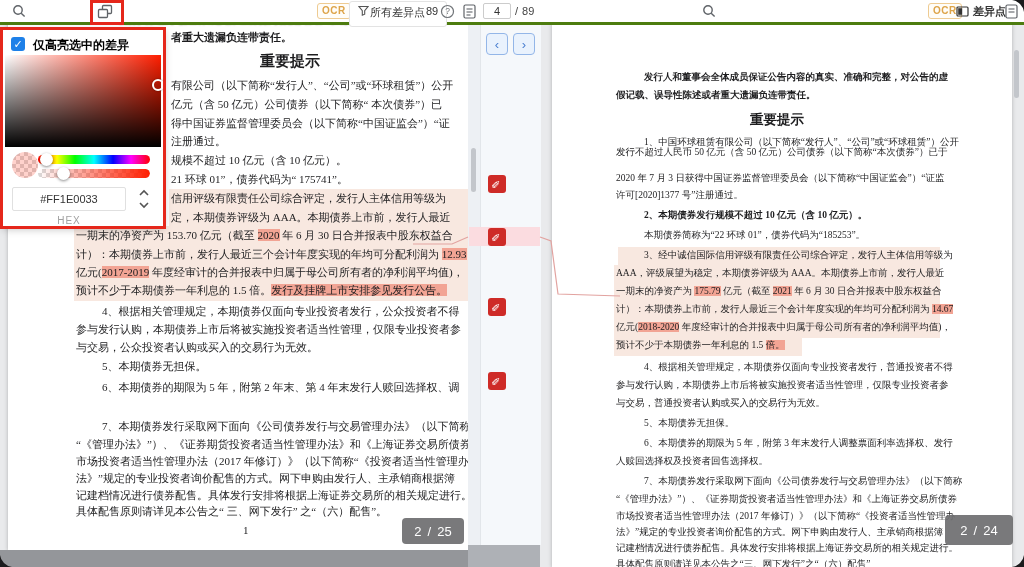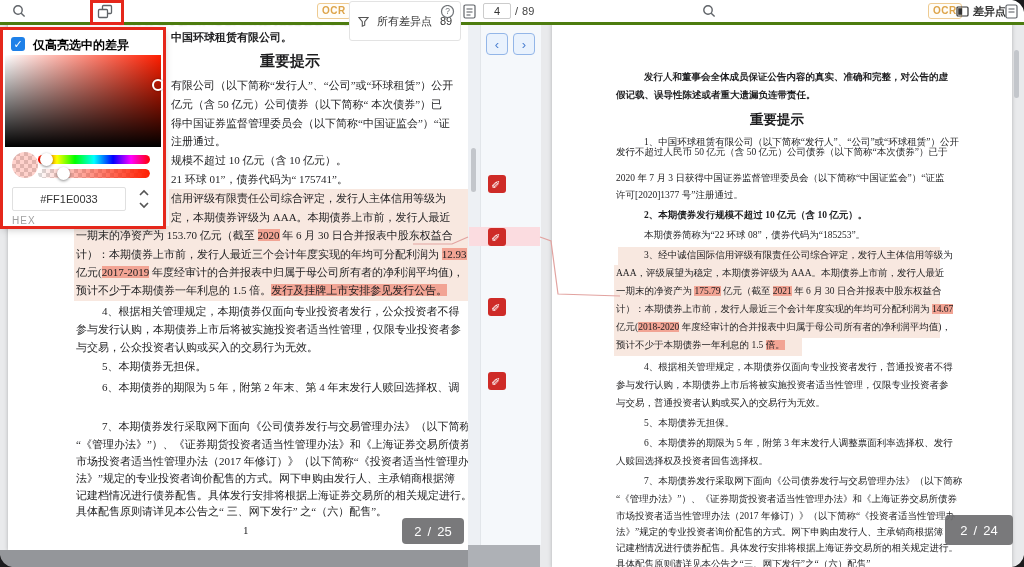--- a/index.html
+++ b/index.html
@@ -10,21 +10,21 @@
 
   
   .toolbar{position:absolute;left:0;top:0;width:1024px;height:22px;background:#fff;
            border-bottom:3px solid #4d7c0f;z-index:30;}
   .tb-icon{position:absolute;top:2px;width:18px;height:18px;display:flex;align-items:center;
            justify-content:center;color:#5f6368;}
   .ocr-badge{position:absolute;top:3px;height:14px;padding:0 4px;border:1px solid #eecb92;
              border-radius:3px;color:#dda44a;font-size:10px;font-weight:bold;line-height:14px;
              background:#fffdf8;letter-spacing:.5px;}
   .filter-btn{position:absolute;top:1px;height:18px;border:1px solid #e3e3e3;border-radius:3px;
-              background:#fff;display:flex;align-items:center;gap:8px;padding:10px 8px;
+              background:#fff;display:flex;gap:1px;padding:3px 8px;
               font-size:11px;color:#333;}
   .page-nav{position:absolute;top:0;height:22px;display:flex;align-items:center;gap:4px;
             font-size:11px;color:#444;}
   .page-input{width:26px;height:14px;border:1px solid #ccc;border-radius:2px;text-align:center;
               font-size:11px;color:#333;padding:0;background:#fff;}
   .diff-btn{position:absolute;top:1px;height:20px;display:flex;align-items:center;gap:4px;
             font-size:11px;color:#333;font-weight:bold;}
 
   
   .anno-box{position:absolute;border:3px solid #e5271b;z-index:60;pointer-events:none;}
@@ -79,21 +79,21 @@
   .swatch{position:absolute;left:10px;top:123px;width:26px;height:26px;border-radius:50%;overflow:hidden;}
   .swatch-fill{position:absolute;inset:0;background:rgba(255,30,0,.2);}
   .slider{position:absolute;left:36px;height:9px;border-radius:5px;width:112px;}
   .hue-sl{top:126px;background:linear-gradient(to right,#f00,#ff0 17%,#0f0 33%,#0ff 50%,#00f 67%,#f0f 83%,#f00);}
   .alpha-wrap{top:140px;overflow:hidden;}
   .alpha-fill{position:absolute;inset:0;background:linear-gradient(to right,rgba(255,30,0,0),rgba(255,30,0,1));border-radius:5px;}
   .sl-handle{position:absolute;width:13px;height:13px;background:#fff;border-radius:50%;
              box-shadow:0 1px 3px rgba(0,0,0,.45);z-index:2;}
   .hex-input{position:absolute;left:10px;top:158px;width:112px;height:22px;border:1px solid #e0e0e0;
              border-radius:2px;text-align:center;font-size:11px;color:#333;padding:0;}
-  .hex-label{position:absolute;left:10px;top:186px;width:114px;text-align:left;font-size:10px;
+  .hex-label{position:absolute;left:10px;top:186px;width:114px;text-align:center;font-size:10px;
              color:#a0a0a0;letter-spacing:1px;}
   .stepper{position:absolute;left:135px;top:158px;width:14px;height:24px;color:#555;}
 
   .corner{position:absolute;width:12px;height:12px;background:#1b1b1d;z-index:80;}
 
   svg{display:block;}
 </style>
 </head>
 <body>
 
@@ -161,21 +161,21 @@
     <svg width="13" height="15" viewBox="0 0 13 15">
         <rect x="1" y="1" width="11" height="13" rx="1.5" fill="none" stroke="#5f6368" stroke-width="1.2"></rect>
         <line x1="3.5" y1="5" x2="9.5" y2="5" stroke="#5f6368" stroke-width="1.1"></line>
         <line x1="3.5" y1="8" x2="9.5" y2="8" stroke="#5f6368" stroke-width="1.1"></line>
       </svg>
   </div>
 </div>
 
 <div class="left-page doc" id="left-doc-lines" style="font-size:11px;">
     <div class="doc-line blurline" style="left: 110px; top: 1px; font-size: 10px; font-weight: bold;">发行人和董事会全体成员保证公告内容的真实、准确和完整，对公告的虚</div>
-    <div class="doc-line" style="left: 163px; top: 18px; font-size: 11px; font-weight: bold;">中国环球租赁有限公司。</div>
+    <div class="doc-line" style="left: 163px; top: 18px; font-size: 11px; font-weight: bold;">者重大遗漏负连带责任。</div>
     <div class="doc-line" style="left: 252px; top: 39px; font-size: 15px; font-weight: bold;">重要提示</div>
     <div class="doc-line" style="left: 163px; top: 66px; font-size: 11px;">有限公司（以下简称“发行人”、“公司”或“环球租赁”）公开</div>
     <div class="doc-line" style="left: 163px; top: 85px; font-size: 11px;">亿元（含 50 亿元）公司债券（以下简称“ 本次债券”）已</div>
     <div class="doc-line" style="left: 163px; top: 104px; font-size: 11px;">得中国证券监督管理委员会（以下简称“中国证监会”）“证</div>
     <div class="doc-line" style="left: 163px; top: 122px; font-size: 11px;">注册通过。</div>
     <div class="doc-line" style="left: 163px; top: 141px; font-size: 11px;">规模不超过 10 亿元（含 10 亿元）。</div>
     <div class="doc-line" style="left: 163px; top: 160px; font-size: 11px;">21 环球 01”，债券代码为“ 175741”。</div>
     <div class="hl-bg" style="left: 161px; top: 176px; width: 305px; height: 20px;"></div>
     <div class="doc-line" style="left: 163px; top: 179px; font-size: 11px;">信用评级有限责任公司综合评定，发行人主体信用等级为</div>
     <div class="hl-bg" style="left: 161px; top: 195px; width: 305px; height: 20px;"></div>
@@ -238,21 +238,21 @@
 
 <div class="right-page doc" id="right-doc-lines" style="font-size:9.5px;">
     <div class="doc-line" style="left: 92px; top: 50px; font-size: 9.5px; font-weight: bold;">发行人和董事会全体成员保证公告内容的真实、准确和完整，对公告的虚</div>
     <div class="doc-line" style="left: 64px; top: 68px; font-size: 9.5px; font-weight: bold;">假记载、误导性陈述或者重大遗漏负连带责任。</div>
     <div class="doc-line" style="left: 198px; top: 90px; font-size: 13.5px; font-weight: bold;">重要提示</div>
     <div class="doc-line" style="left: 92px; top: 115px; font-size: 9.5px;">1、中国环球租赁有限公司（以下简称“发行人”、“公司”或“环球租赁”）公开</div>
     <div class="doc-line" style="left: 64px; top: 125px; font-size: 9.5px;">发行不超过人民币 50 亿元（含 50 亿元）公司债券（以下简称“本次债券”）已于</div>
     <div class="doc-line" style="left: 64px; top: 151px; font-size: 9.5px;">2020 年 7 月 3 日获得中国证券监督管理委员会（以下简称“中国证监会”）“证监</div>
     <div class="doc-line" style="left: 64px; top: 168px; font-size: 9.5px;">许可[2020]1377 号”注册通过。</div>
     <div class="doc-line" style="left: 92px; top: 188px; font-size: 9.5px; font-weight: bold;">2、本期债券发行规模不超过 10 亿元（含 10 亿元）。</div>
-    <div class="doc-line" style="left: 92px; top: 208px; font-size: 9.5px;">本期债券简称为“22 环球 08”，债券代码为“185253”。</div>
+    <div class="doc-line" style="left: 92px; top: 208px; font-size: 9.5px;">本期债券简称为“22 环球 01”，债券代码为“185253”。</div>
     <div class="hl-bg" style="left: 66px; top: 225px; width: 322px; height: 19px;"></div>
     <div class="doc-line" style="left: 92px; top: 228px; font-size: 9.5px;">3、经中诚信国际信用评级有限责任公司综合评定，发行人主体信用等级为</div>
     <div class="hl-bg" style="left: 62px; top: 243px; width: 326px; height: 19px;"></div>
     <div class="doc-line" style="left: 64px; top: 246px; font-size: 9.5px;">AAA，评级展望为稳定，本期债券评级为 AAA。本期债券上市前，发行人最近</div>
     <div class="hl-bg" style="left: 62px; top: 261px; width: 326px; height: 19px;"></div>
     <div class="doc-line" style="left: 64px; top: 264px; font-size: 9.5px;"><span>一期末的净资产为 </span><span class="seg-d">175.79</span><span> 亿元（截至 </span><span class="seg-d">2021</span><span> 年 6 月 30 日合并报表中股东权益合</span></div>
     <div class="hl-bg" style="left: 62px; top: 279px; width: 326px; height: 19px;"></div>
     <div class="doc-line" style="left: 64px; top: 282px; font-size: 9.5px; font-family: Liberation Serif, serif;"><span>计）：本期债券上市前，发行人最近三个会计年度实现的年均可分配利润为 </span><span class="seg-d">14.67</span></div>
     <div class="hl-bg" style="left: 62px; top: 297px; width: 326px; height: 19px;"></div>
     <div class="doc-line" style="left: 64px; top: 300px; font-size: 9.5px;"><span>亿元(</span><span class="seg-d">2018-2020</span><span> 年度经审计的合并报表中归属于母公司所有者的净利润平均值)，</span></div>

